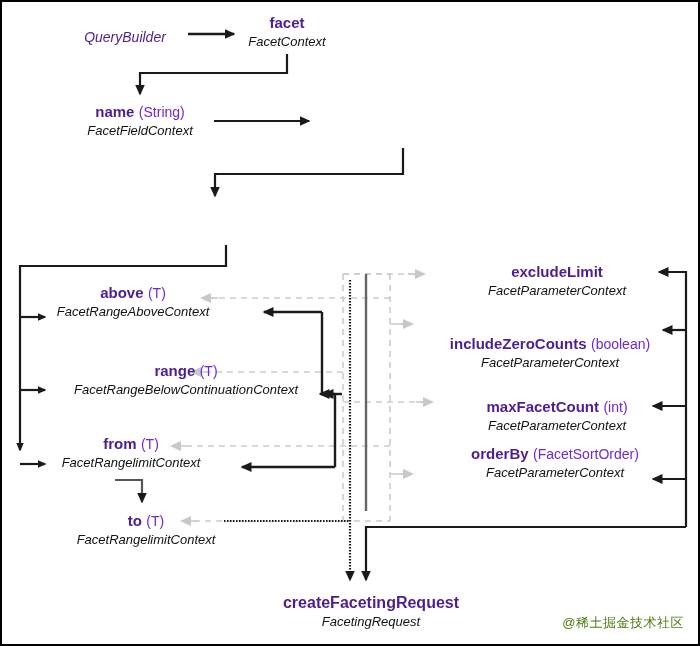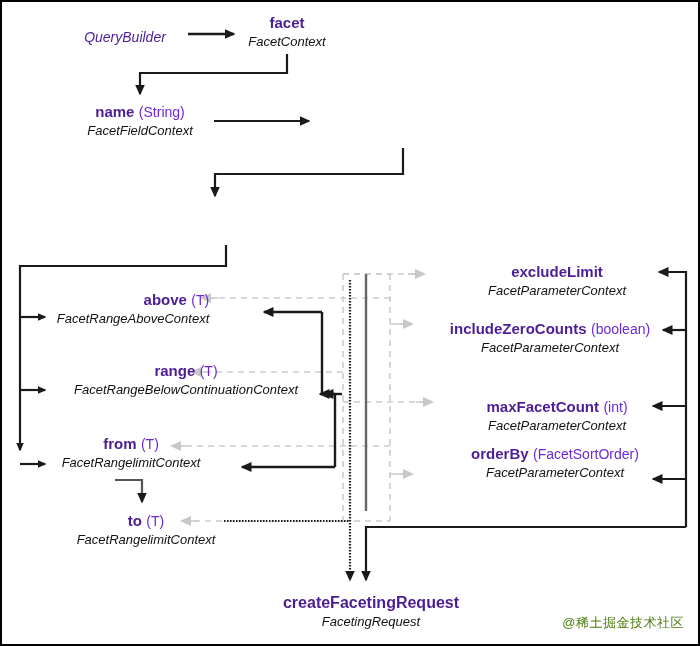--- a/index.html
+++ b/index.html
@@ -175,21 +175,21 @@
   </div>
 
   <div class="node" style="left:138px;top:101px;">
     <span class="m">name</span>
     <span class="p">(String)</span>
     <span class="t">FacetFieldContext</span>
   </div>
 
 
 
-  <div class="node" style="left:131px;top:289px;text-align:right;">
+  <div class="node" style="left:131px;top:282px;">
     <span class="m">above</span>
     <span class="p">(T)</span>
     <span class="t">FacetRangeAboveContext</span>
   </div>
 
   <div class="node" style="left:184px;top:360px;">
     <span class="m">range</span>
     <span class="p">(T)</span>
     <span class="t">FacetRangeBelowContinuationContext</span>
   </div>
@@ -204,21 +204,21 @@
     <span class="m">to</span>
     <span class="p">(T)</span>
     <span class="t">FacetRangelimitContext</span>
   </div>
 
   <div class="node" style="left:555px;top:261px;">
     <span class="m">excludeLimit</span>
     <span class="t">FacetParameterContext</span>
   </div>
 
-  <div class="node" style="left:548px;top:318px;">
+  <div class="node" style="left:548px;top:333px;">
     <span class="m">includeZeroCounts</span>
     <span class="p">(boolean)</span>
     <span class="t">FacetParameterContext</span>
   </div>
 
   <div class="node" style="left:555px;top:396px;">
     <span class="m">maxFacetCount</span>
     <span class="p">(int)</span>
     <span class="t">FacetParameterContext</span>
   </div>

